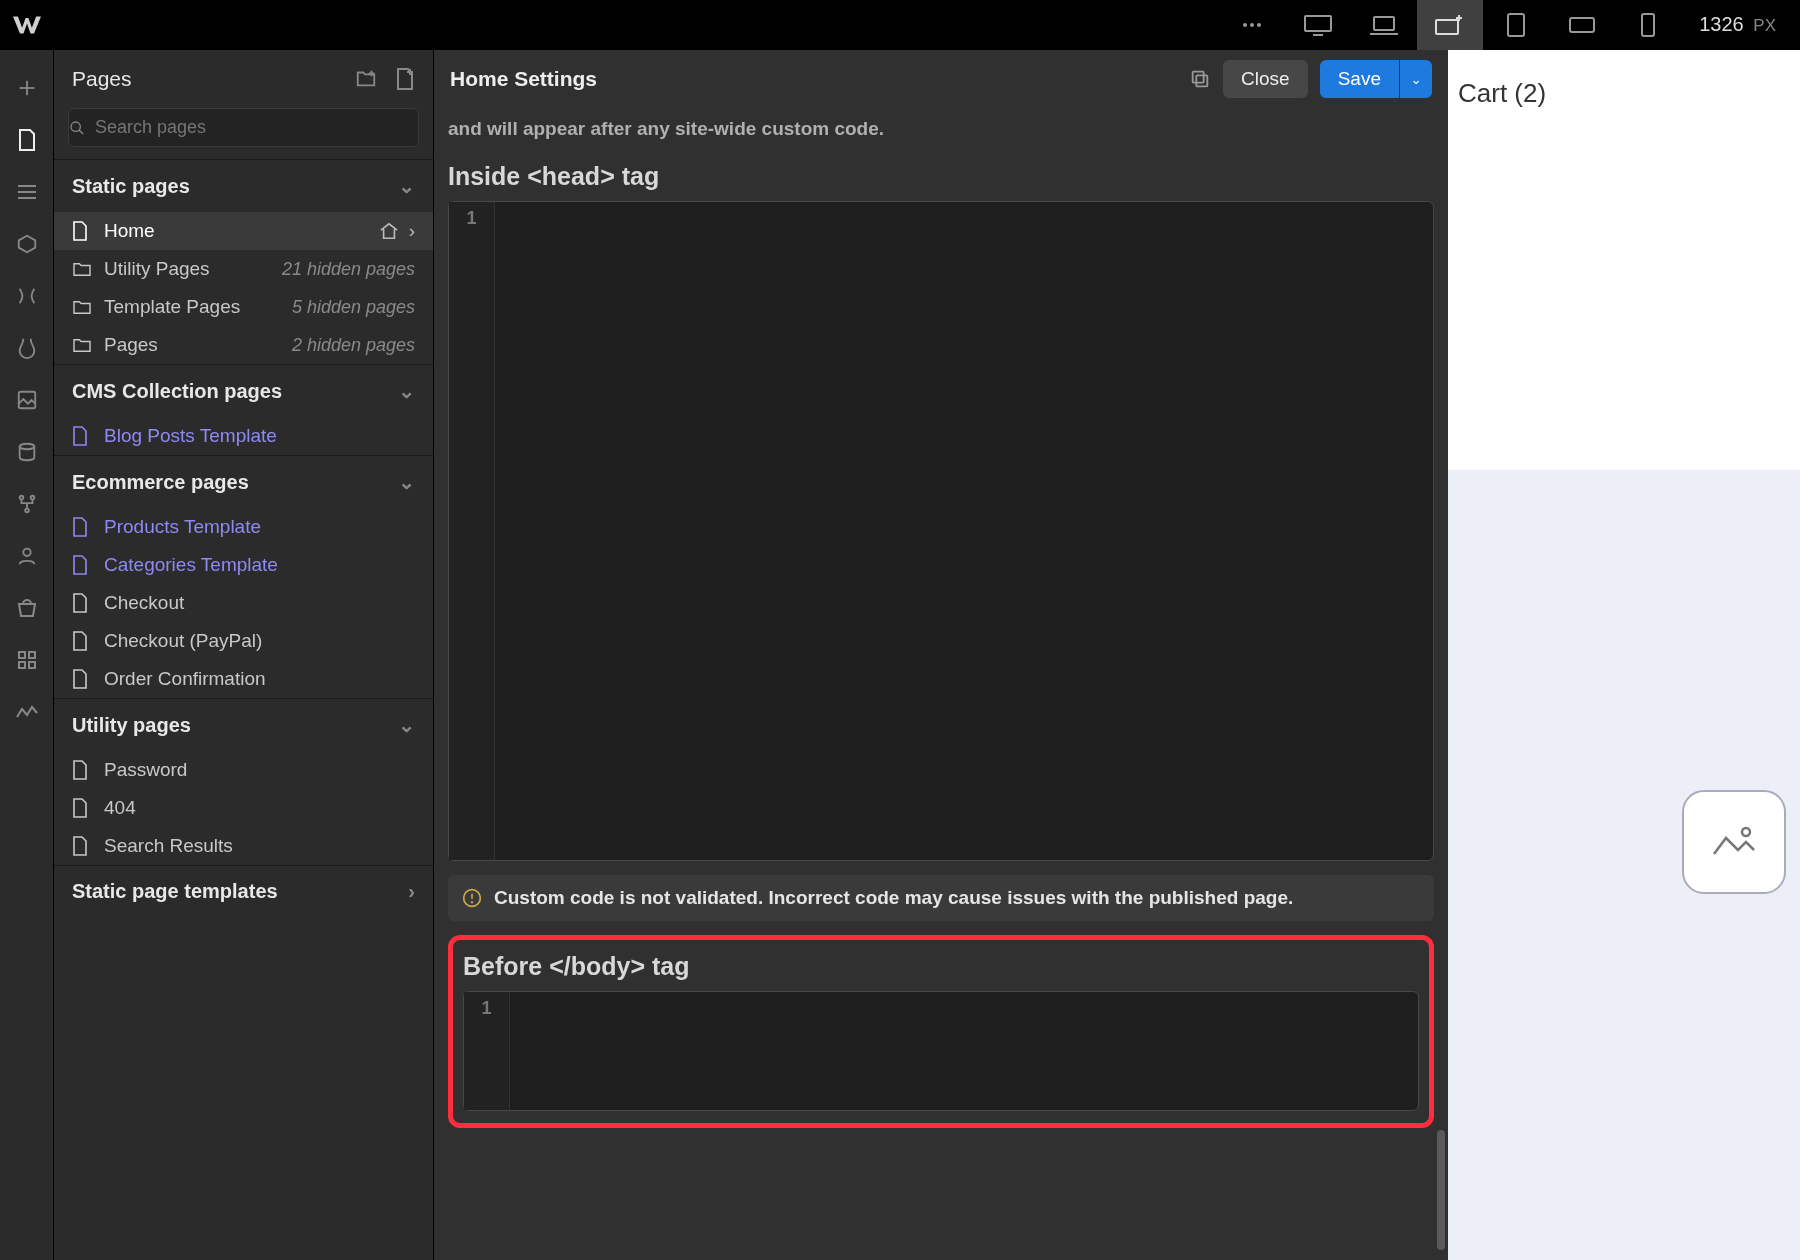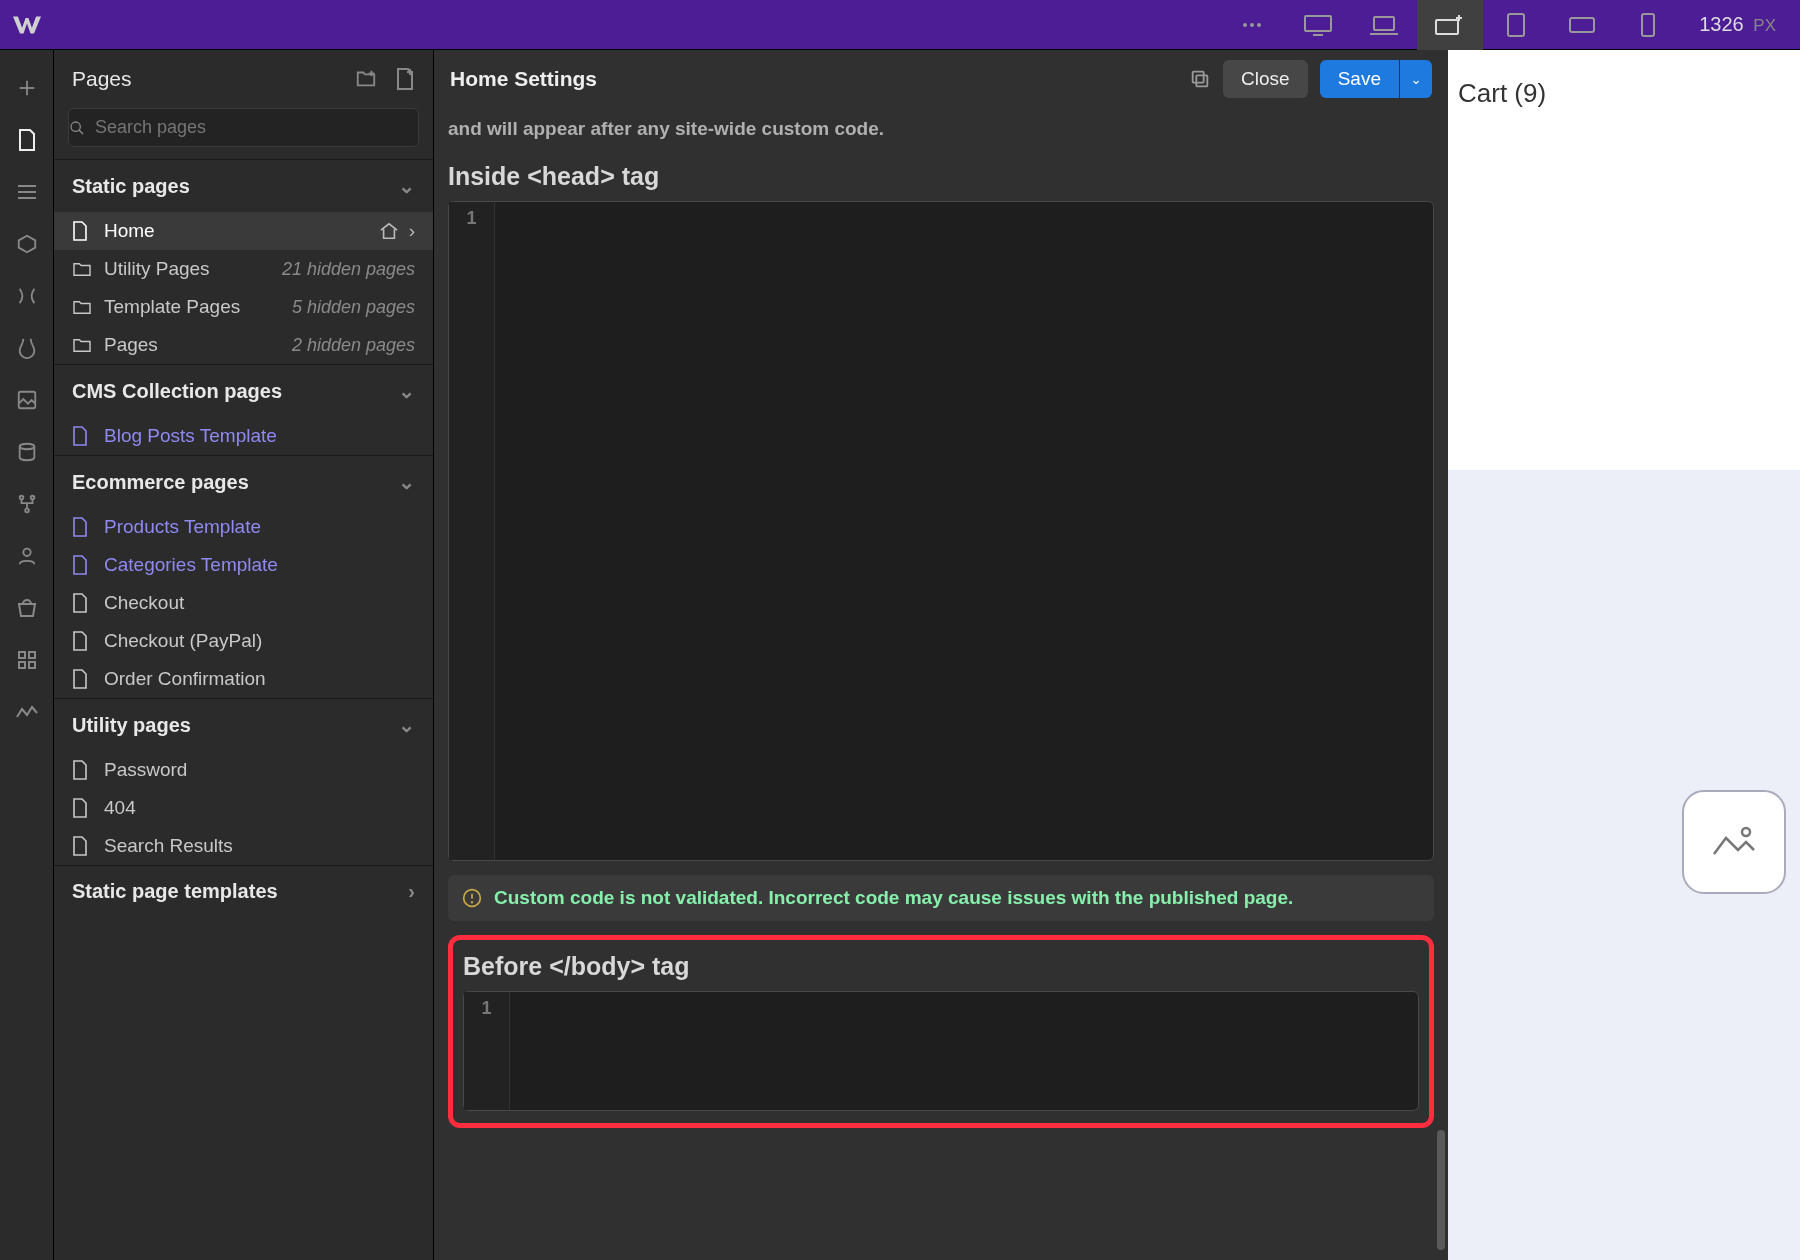--- a/index.html
+++ b/index.html
@@ -7,21 +7,21 @@
   font-family: -apple-system, BlinkMacSystemFont, "Segoe UI", Arial, sans-serif;
   background: #1a1a1a;
   color: #c0c0c0;
   font-size: 19px;
   overflow: hidden;
   width: 1800px;
   height: 1260px;
 }
 .topbar {
   height: 50px;
-  background: #4c1d95;
+  background: #000000;
   display: flex;
   align-items: center;
   border-bottom: 1px solid #000;
 }
 .logo { width: 54px; display:flex; align-items:center; justify-content:center; }
 .logo svg { fill: #d0d0d0; }
 .topbar-spacer { flex: 1; }
 .device-btn {
   width: 66px; height: 50px;
   display:flex; align-items:center; justify-content:center;
@@ -129,21 +129,21 @@
 .code-box {
   background:#1e1e1e; border:1px solid #484848; border-radius:6px;
   display:flex; min-height: 40px;
 }
 .code-box.tall { height: 660px; }
 .code-box.short { height: 120px; }
 .gutter { width:46px; background:#222; border-right:1px solid #333; color:#777; text-align:center; padding-top:6px; font-size:18px;}
 .code-area { flex:1; }
 .warning-bar {
   background:#3a3a3a; border-radius:6px; padding:12px 14px; margin-top:14px;
-  display:flex; align-items:center; gap:12px; color:#86efac; font-size:19px;
+  display:flex; align-items:center; gap:12px; color:#e5e5e5; font-size:19px;
 }
 .warning-bar .wic { color:#c9a845; }
 
 .highlight-box{
   border: 5px solid #ff2d3d;
   border-radius:12px;
   padding: 8px 10px 12px 10px;
   margin-top: 14px;
 }
 
@@ -525,21 +525,21 @@
           <div class="code-area"></div>
         </div>
       </div>
 
       <div class="scroll-thumb"></div>
     </div>
   </div>
 
   <div class="preview-panel">
     <div class="preview-top">
-      <div class="cart-text">Cart (9)</div>
+      <div class="cart-text">Cart (2)</div>
     </div>
     <div class="preview-body">
       <div class="preview-widget">
         <svg width="48" height="40" viewBox="0 0 48 40" fill="none" stroke-width="2.5">
             <path d="M4 32 L16 16 L28 28 L36 20 L44 28"></path>
             <circle cx="36" cy="10" r="4"></circle>
           </svg>
       </div>
     </div>
   </div>

